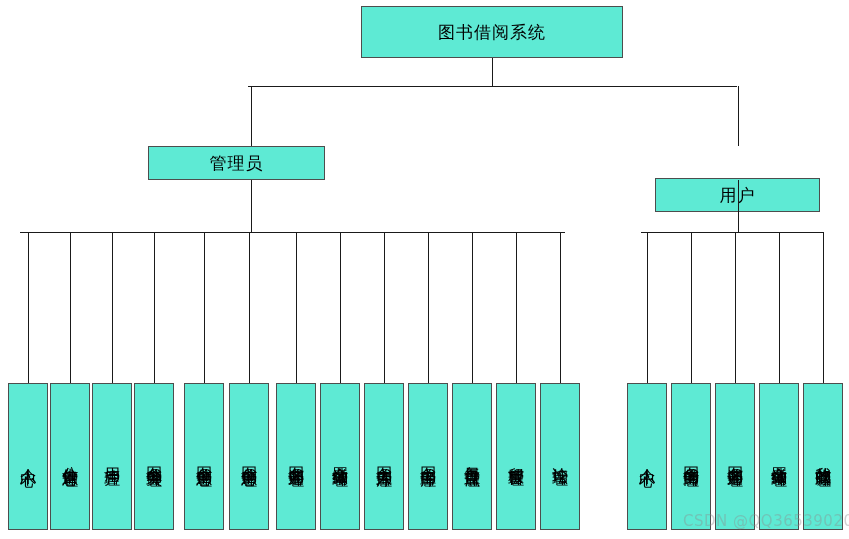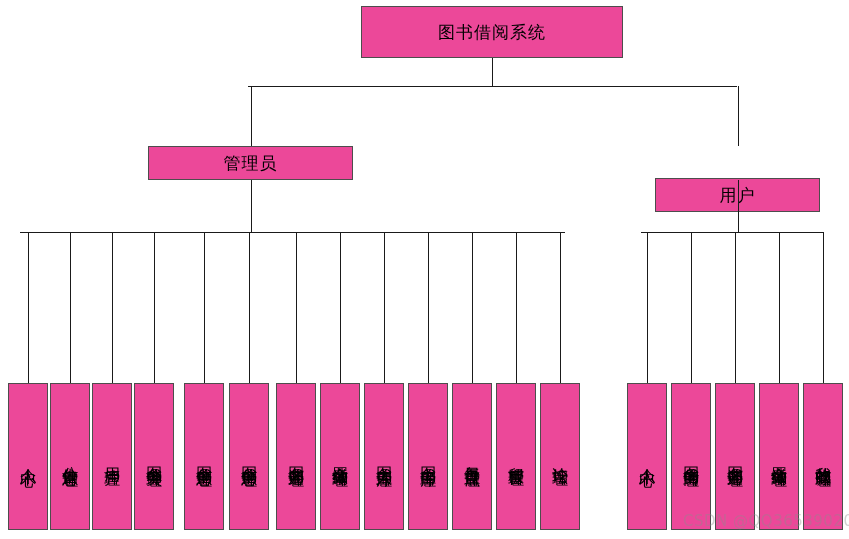--- a/index.html
+++ b/index.html
@@ -21,21 +21,21 @@
     background: #1a1a1a;
   }
   .line.h { height: 1px; }
   .line.v { width: 1px; }
 
   
   .node {
     position: absolute;
     box-sizing: border-box;
     border: 1px solid #4d4d4d;
-    background: #ec4899;
+    background: #5eead4;
     display: flex;
     align-items: center;
     justify-content: center;
     color: #000000;
   }
   .node.level-root,
   .node.level-two {
     font-size: 17px;
     letter-spacing: 1px;
   }
@@ -67,21 +67,21 @@
 </head>
 <body>
 
 <div id="canvas">
     <div class="node level-root" style="left: 361px; top: 6px; width: 262px; height: 52px;">
       <span>图书借阅系统</span>
     </div>
     <div class="line v" style="left: 492px; top: 58px; height: 28px;"></div>
     <div class="line h" style="left: 248px; top: 86px; width: 489px;"></div>
     <div class="line v" style="left: 251px; top: 86px; height: 60px;"></div>
-    <div class="node level-two" style="left: 148px; top: 146px; width: 205px; height: 34px; text-align: center;">
+    <div class="node level-two" style="left: 148px; top: 146px; width: 177px; height: 34px; text-align: center;">
       <span>管理员</span>
     </div>
     <div class="line v" style="left: 251px; top: 180px; height: 52px;"></div>
     <div class="line h" style="left: 20px; top: 232px; width: 545px;"></div>
     <div class="line v" style="left: 28px; top: 232px; height: 151px;"></div>
     <div class="node leaf" style="left: 8px; top: 383px; width: 40px; height: 147px;">
       <span class="vtext">个人中心</span>
     </div>
     <div class="line v" style="left: 70px; top: 232px; height: 151px;"></div>
     <div class="node leaf" style="left: 50px; top: 383px; width: 40px; height: 147px;">

